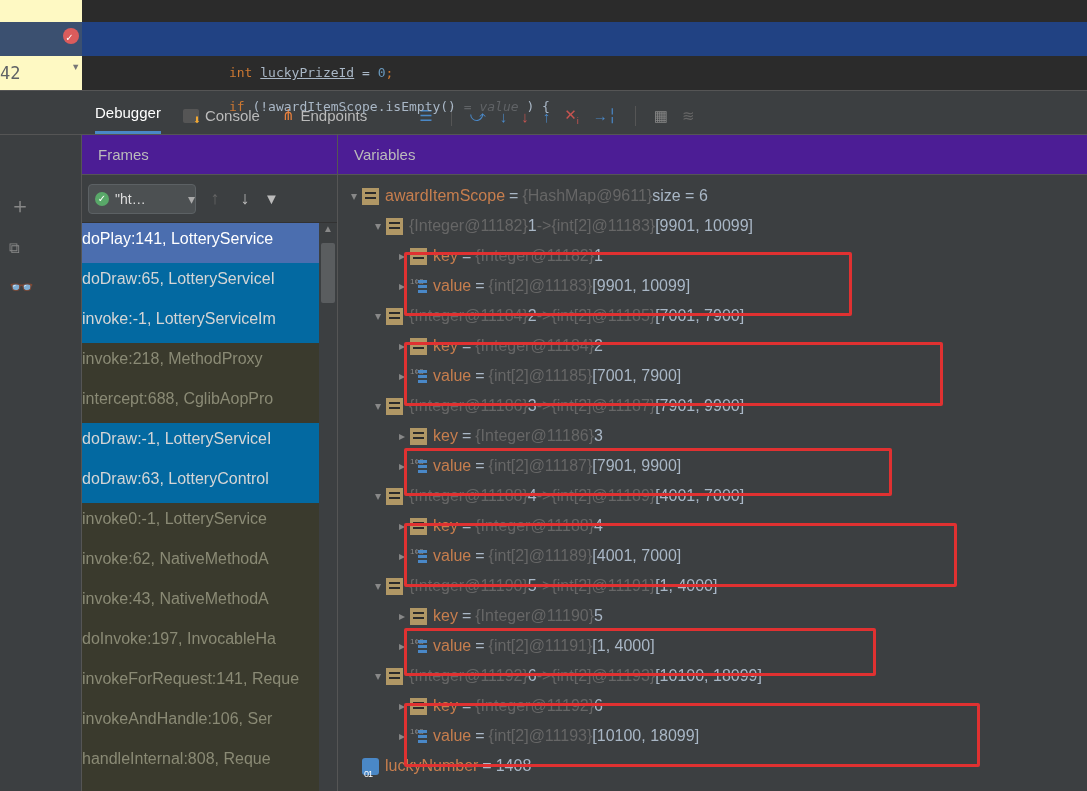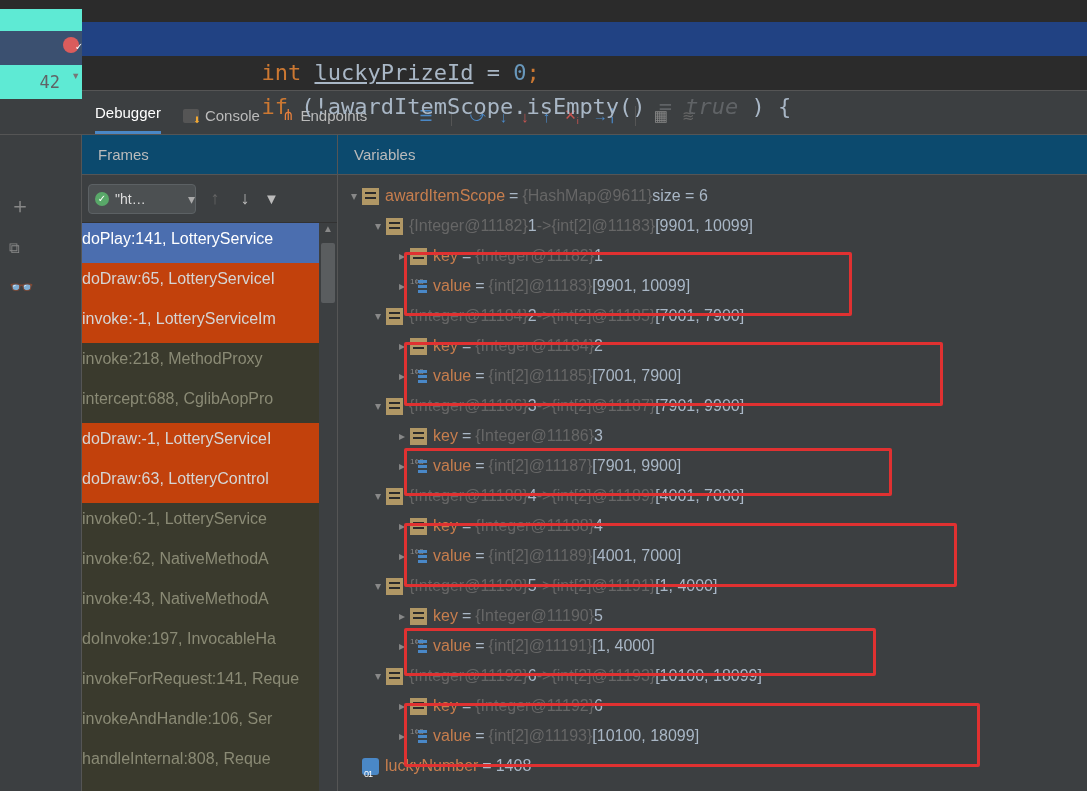--- a/index.html
+++ b/index.html
@@ -15,35 +15,34 @@
     flex-direction: column;
   }
   
   .editor {
     height: 115px;
     background: #2b2b2b;
     border-bottom: 1px solid #555;
     position: relative;
   }
   .gutter {
-    position: absolute; left:0; top:9px; width: 82px; height:100%;
-    background: #5eead4;
-    text-align: right;
+    position: absolute; left:0; top:0; width: 82px; height:100%;
+    background: #fef9c3;
     padding-right: 22px;
     color: #606366;
     font-family: Consolas, monospace;
   }
   .gutter .ln { height: 34px; line-height: 34px; font-size: 17px;}
   .gutter .bp {
     position:absolute; right:3px; top:28px;
     width:16px;height:16px;border-radius:50%;
     background:#db5c5c;
   }
   .gutter .bp::after{content:"✓"; color:#fff; font-size:11px; position:relative; left:3px; top:-1px;}
-  .code-lines { margin-left:82px; font-family: Consolas, monospace; font-size:22px;}
+  .code-lines { margin-left:82px; font-family: Consolas, monospace; font-size:13px;}
   .code-line { height:34px; line-height:34px; padding-left:100px; white-space: pre;}
   .line-bg0 { background:#2b2b2b;}
   .line-bg1 { background:#214283;}
   .line-bg2 { background:#2b2b2b;}
   .kw { color:#cc7832;}
   .ident { color:#a9b7c6;}
   .under { text-decoration: underline; text-decoration-color:#a9b7c6;}
   .num { color:#6897bb;}
   .hint { color:#606366; font-style:italic;}
   .gutter-sel { position:absolute; left:0; top:22px; width:82px; height:34px; background:#3b5070; z-index:0;}
@@ -58,31 +57,31 @@
     border-bottom:1px solid #555;
   }
   .dtab { color:#bbb; padding-bottom:10px; cursor:pointer; display:flex; align-items:center; gap:6px;}
   .dtab.active { color:#ffffff; border-bottom:3px solid #4a88c7;}
   .dicons { display:flex; gap:14px; margin-left:30px; align-items:center; padding-bottom:8px;}
   .sep-v { width:1px; height:20px; background:#555; margin:0 4px;}
   
   .debug-body { flex:1; display:flex; }
   .frames-col { width:338px; border-right:1px solid #555; display:flex; flex-direction:column;}
   .vars-col { flex:1; position:relative; overflow:auto;}
-  .colhdr { height:40px; line-height:40px; padding-left:16px; color:#bbb; background:#0c4a6e; border-bottom:1px solid #555;}
+  .colhdr { height:40px; line-height:40px; padding-left:16px; color:#bbb; background:#4c1d95; border-bottom:1px solid #555;}
   .frames-tools{ height:48px; display:flex; align-items:center; border-bottom:1px solid #323232; padding-left:6px; gap:8px;}
   .combo { width:108px; height:30px; background:#4c5052; border:1px solid #5c6164; border-radius:4px; color:#ddd; display:flex; align-items:center; gap:6px; padding-left:6px; font-size:14px;}
   .combo .chk{ width:14px;height:14px;border-radius:50%;background:#59a869; display:flex;align-items:center;justify-content:center;color:#fff;font-size:10px;}
   .arrowbtn { width:22px; text-align:center; color:#666; font-size:18px;}
   .arrowbtn.b{color:#bbb;}
   .filtericon{ color:#bbb;}
   .frames-list { flex:1; position:relative; font-size:16px; }
   .frame-row { height:40px; line-height:32px; white-space:nowrap; overflow:hidden; color:#8a8a8a; cursor:pointer;}
   .frame-row.sel { background:#4b6eaf; color:#fff;}
-  .frame-row.l { background:#c2410c; color:#d5d5d5;}
+  .frame-row.l { background:#0369a1; color:#d5d5d5;}
   .frame-row.l2 { background:#3a3a2d; color:#8a8a75;}
   .scrollbar { position:absolute; right:0; top:0; width:18px; height:100%; background:#3c3f41;}
   .sb-btn{width:18px;height:18px;text-align:center;color:#888;font-size:10px;}
   .sb-thumb{margin:2px; width:14px; height:60px; background:#5a5d5f; border-radius:2px;}
   
   .vars-tree { padding:6px 8px; font-size:16px; font-family:"Segoe UI",sans-serif; line-height:30px;}
   .node { display:flex; align-items:center; height:30px;}
   .ind { display:inline-block; }
   .tw { width:16px; text-align:center; color:#888; font-size:12px; cursor:pointer;}
   .ico-obj { width:17px;height:17px;background:#b09765; display:inline-block; margin-right:6px; position:relative;}
@@ -114,21 +113,21 @@
     <div class="ln">42</div>
     <div class="bp"></div>
     <div style="position:absolute;right:2px;top:58px;color:#777;font-size:14px;">▾</div>
   </div>
   <div class="code-lines">
     <div class="code-line line-bg0" style="height:22px; line-height:22px; padding-top:0; overflow:hidden;"></div>
     <div class="code-line line-bg1">
       <span class="kw">int</span> <span class="ident under">luckyPrizeId</span><span> = </span><span class="num">0</span><span class="kw">;</span>
     </div>
     <div class="code-line line-bg2">
-      <span class="kw">if</span><span class="ident"> (!awardItemScope.isEmpty()</span><span class="hint"> = true </span><span class="ident">) {</span>
+      <span class="kw">if</span><span class="ident"> (!awardItemScope.isEmpty()</span><span class="hint"> = value </span><span class="ident">) {</span>
     </div>
   </div>
 </div>
 
 <div class="debug">
   <div class="debug-tabs">
     <div class="dtab active">
         <span>Debugger</span>
       </div>
     <div class="dtab">

